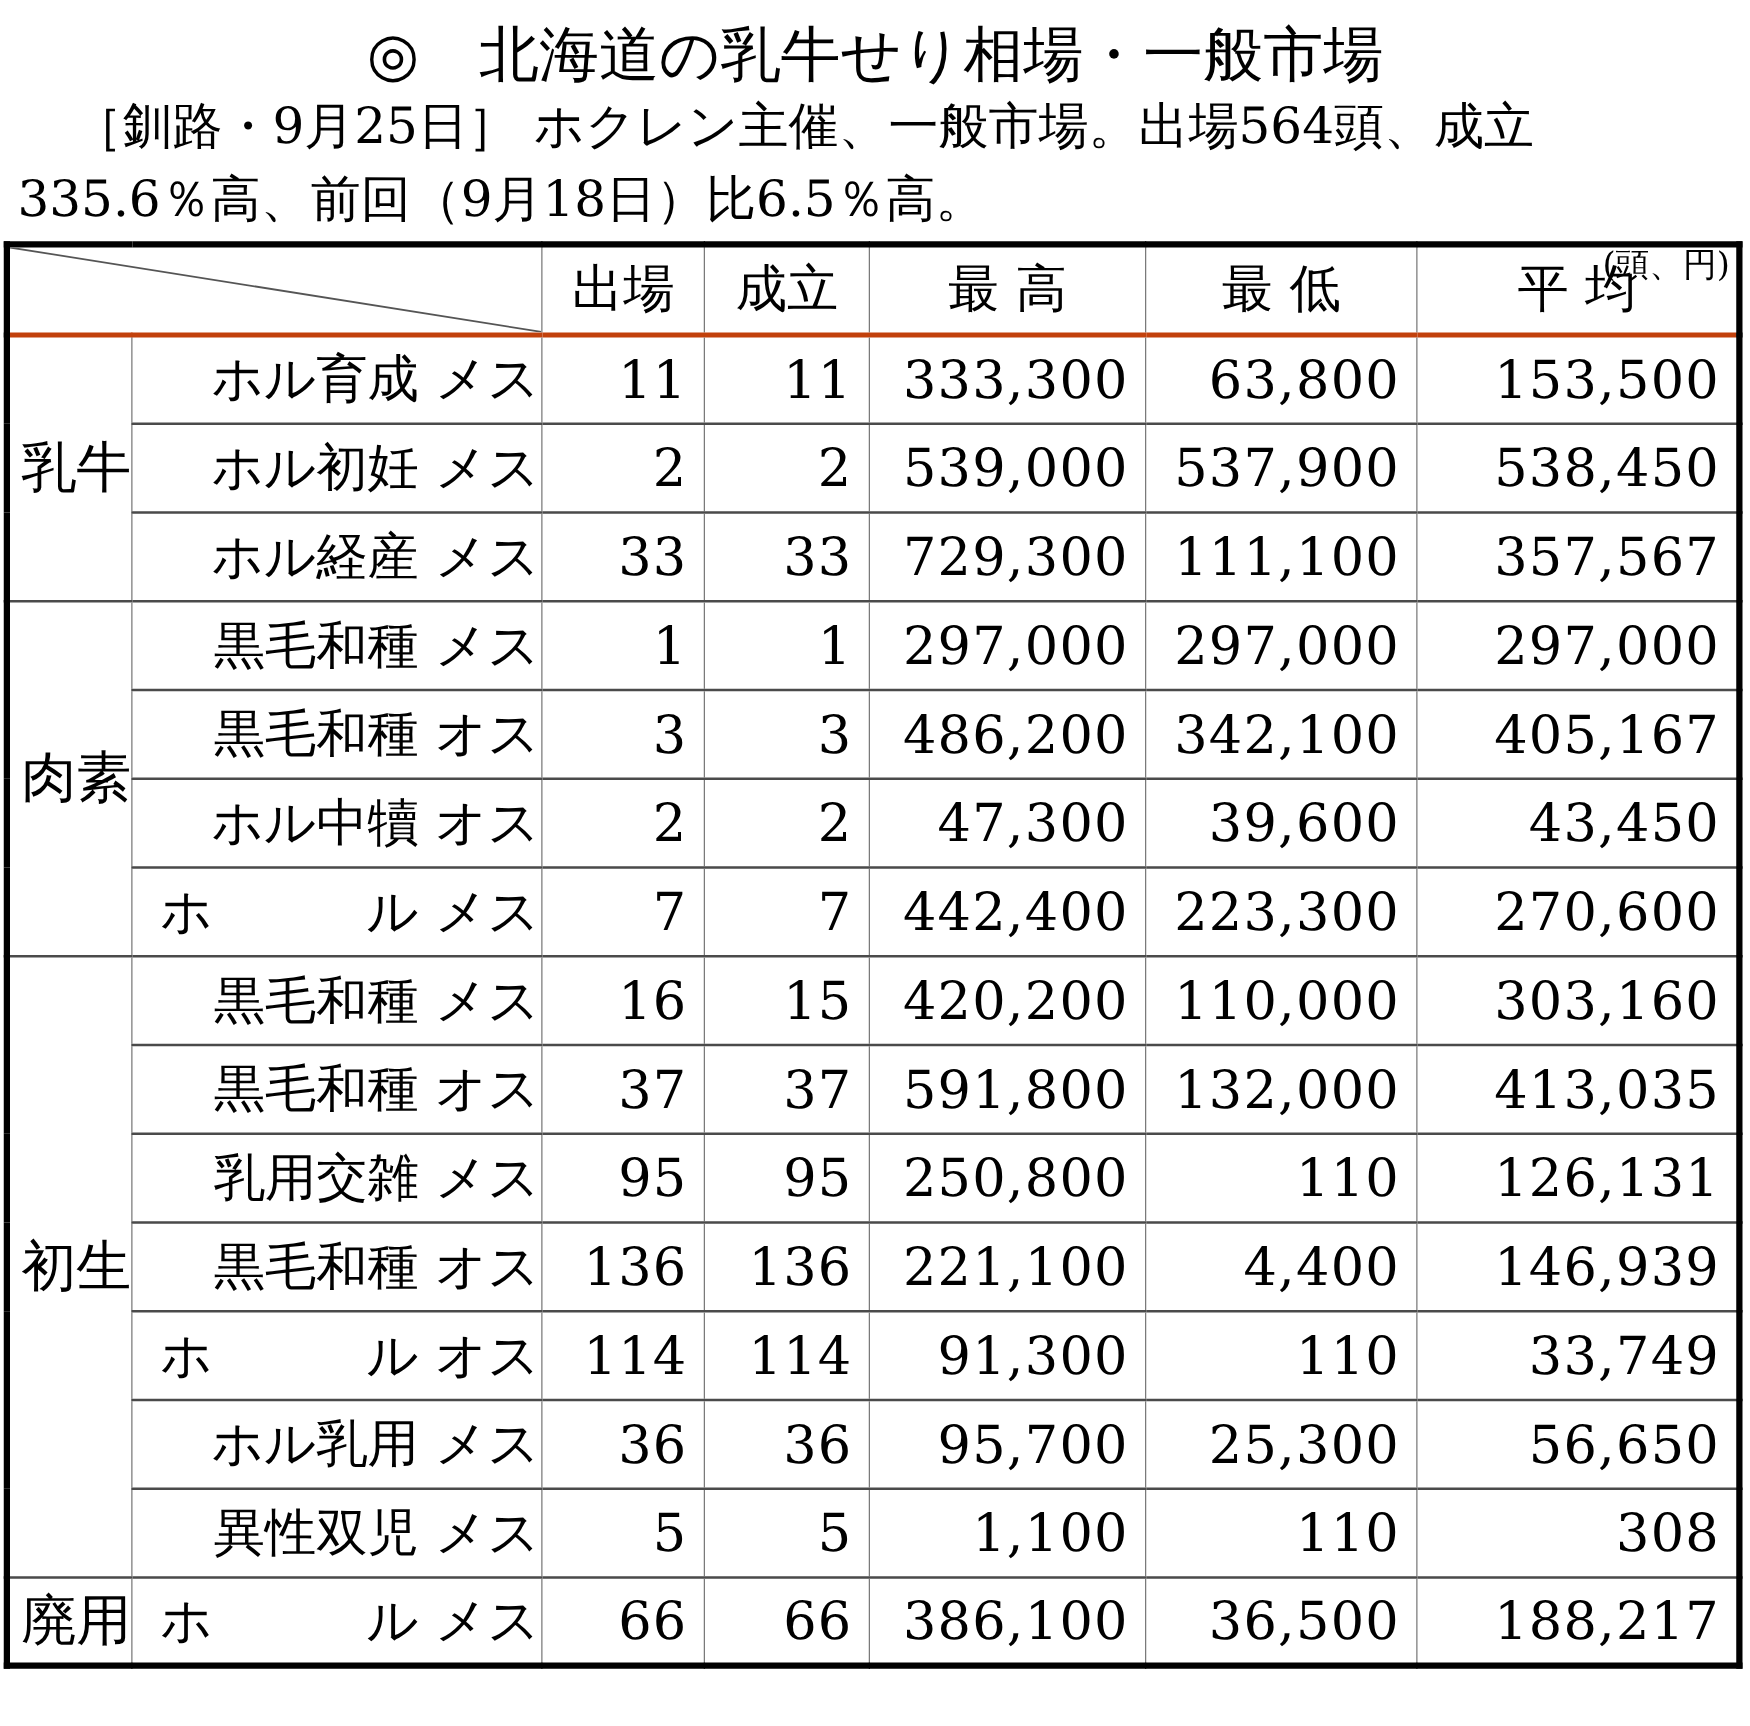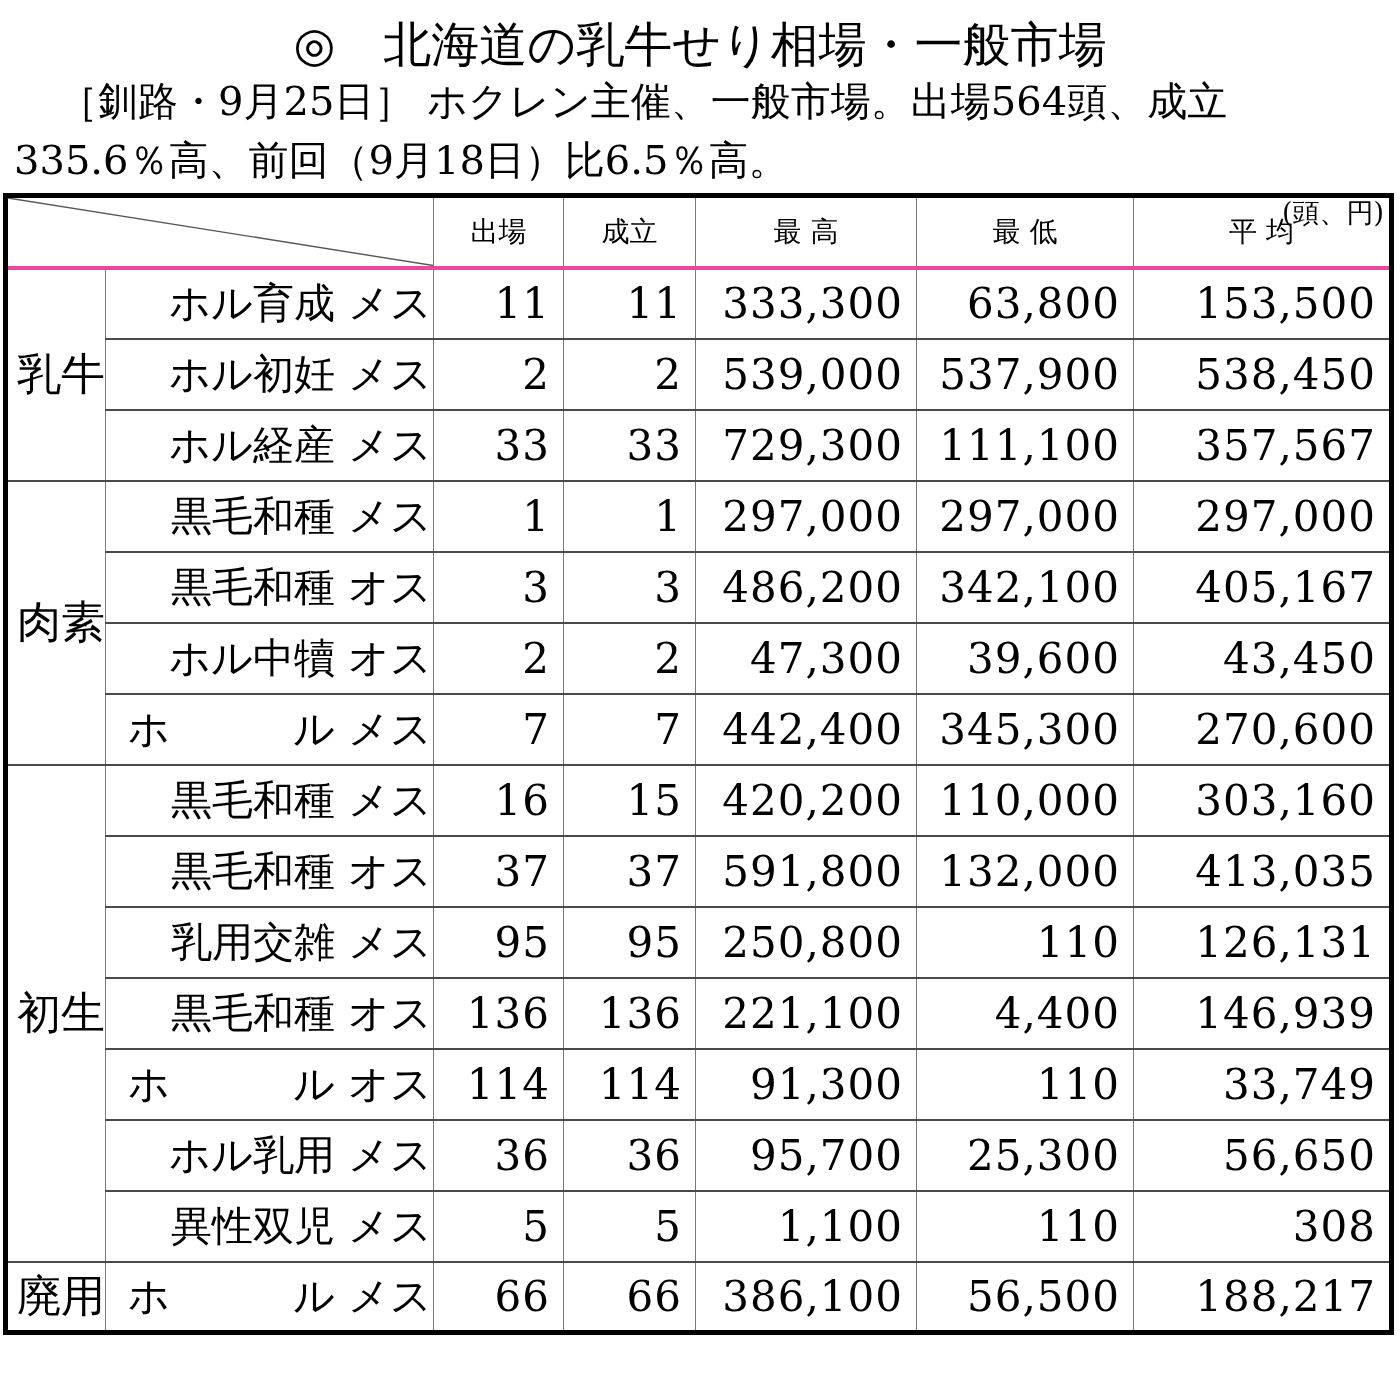--- a/index.html
+++ b/index.html
@@ -30,23 +30,23 @@
   table.market th, table.market td {
     border-left:1px solid #7a7a7a;
     border-right:1px solid #7a7a7a;
     border-top:2px solid #4a4a4a;
     border-bottom:2px solid #4a4a4a;
     overflow:hidden; white-space:pre;
   }
   table.market thead tr { height:72px; }
   table.market tbody tr { height:71px; }
   table.market th {
-    font-weight:normal; font-size:28px;
+    font-weight:normal; font-size:41px;
     text-align:center; vertical-align:middle;
-    border-bottom:4px solid #ec4899;
+    border-bottom:4px solid #c2410c;
     border-top:none;
   }
   th.corner { border-right:5px solid #000; border-left:none; position:relative; padding:0; }
   th.corner svg { position:absolute; left:0; top:0; width:100%; height:100%; display:block; }
   td.group {
     font-size:44px; text-align:right; vertical-align:middle;
     padding:0; border-left:none;
   }
   td.breed {
     font-size:41px; text-align:right; vertical-align:middle;
@@ -142,21 +142,21 @@
         <td class="num">2</td>
         <td class="num">47,300</td>
         <td class="num">39,600</td>
         <td class="num last">43,450</td>
       </tr>
       <tr>
         <td class="breed">ホ　　　ル メス</td>
         <td class="num">7</td>
         <td class="num">7</td>
         <td class="num">442,400</td>
-        <td class="num">345,300</td>
+        <td class="num">223,300</td>
         <td class="num last">270,600</td>
       </tr>
       <tr>
         <td class="group" rowspan="7">初生</td>
         <td class="breed">黒毛和種 メス</td>
         <td class="num">16</td>
         <td class="num">15</td>
         <td class="num">420,200</td>
         <td class="num">110,000</td>
         <td class="num last">303,160</td>
@@ -208,17 +208,17 @@
         <td class="num">1,100</td>
         <td class="num">110</td>
         <td class="num last">308</td>
       </tr>
       <tr>
         <td class="group" rowspan="1">廃用</td>
         <td class="breed">ホ　　　ル メス</td>
         <td class="num">66</td>
         <td class="num">66</td>
         <td class="num">386,100</td>
-        <td class="num">56,500</td>
+        <td class="num">36,500</td>
         <td class="num last">188,217</td>
       </tr>
     </tbody>
 </table>
 
 </body></html>

